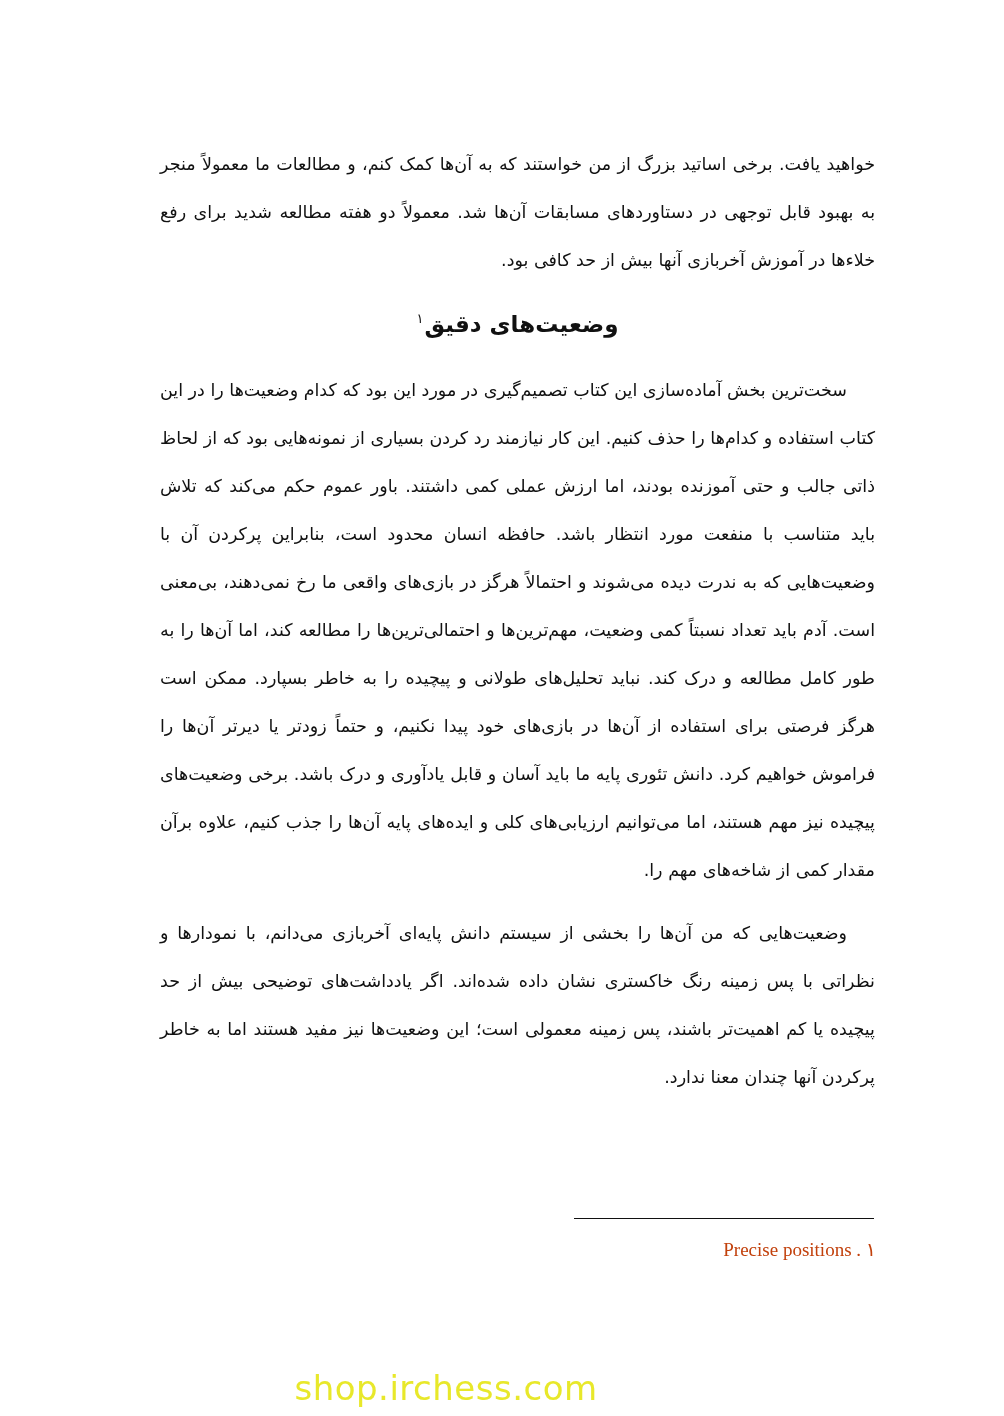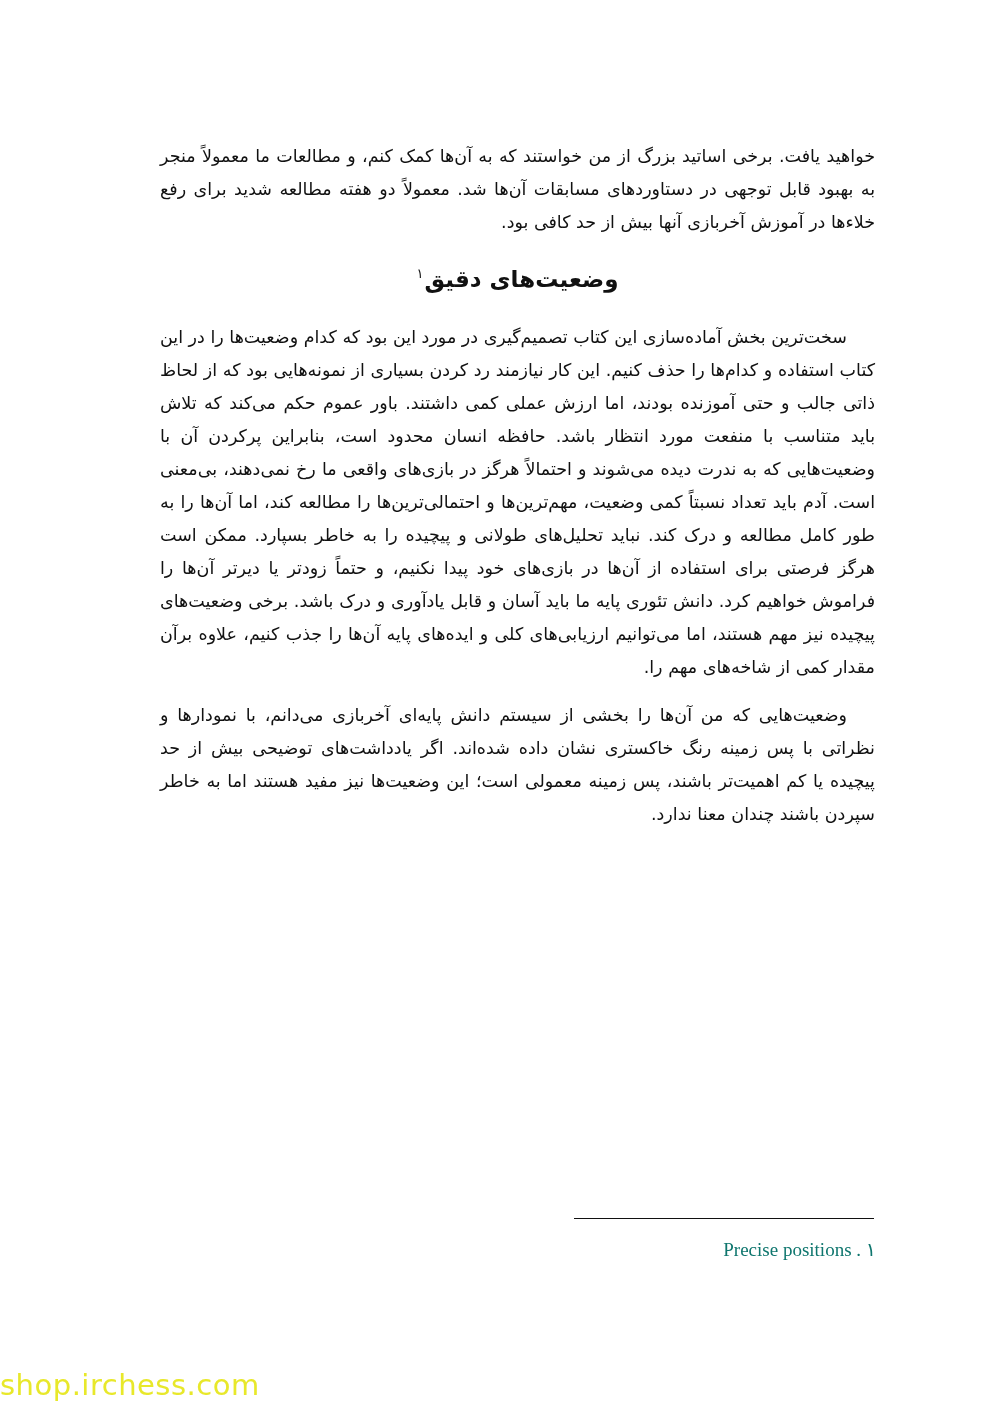--- a/index.html
+++ b/index.html
@@ -19,21 +19,21 @@
       position: absolute;
       left: 160px;
       top: 140px;
       width: 715px;
       direction: rtl;
       text-align: justify;
       text-align-last: right;
     }
     .para {
       font-size: 17.5px;
-      line-height: 33px;
+      line-height: 48px;
       margin: 0 0 15px 0;
     }
     .para.indent {
       text-indent: 28px;
     }
     .heading {
       font-family: "DejaVu Sans", sans-serif;
       font-weight: bold;
       font-size: 23px;
       text-align: left;
@@ -54,41 +54,42 @@
       width: 300px;
       height: 0;
       border-top: 1.6px solid #111;
     }
     .footnote {
       position: absolute;
       right: 128px;
       top: 1238px;
       font-family: "Liberation Serif", serif;
       font-size: 19px;
-      color: #0f766e;
+      color: #c2410c;
       direction: ltr;
       white-space: nowrap;
     }
     .watermark {
       position: absolute;
       left: 0;
       width: 892px;
       top: 1368px;
+      text-align: center;
       font-family: "DejaVu Sans", sans-serif;
-      font-size: 29px;
+      font-size: 34px;
       color: #e8e82a;
       letter-spacing: 0.5px;
     }
   </style>
 </head>
 <body>
 
 <div class="page">
   <p class="para">خواهید یافت. برخی اساتید بزرگ از من خواستند که به آن‌ها کمک کنم، و مطالعات ما معمولاً منجر به بهبود قابل توجهی در دستاوردهای مسابقات آن‌ها شد. معمولاً دو هفته مطالعه شدید برای رفع خلاءها در آموزش آخربازی آنها بیش از حد کافی بود.</p>
   <h2 class="heading"><span>وضعیت‌های دقیق</span><sup>۱</sup></h2>
   <p class="para indent">سخت‌ترین بخش آماده‌سازی این کتاب تصمیم‌گیری در مورد این بود که کدام وضعیت‌ها را در این کتاب استفاده و کدام‌ها را حذف کنیم. این کار نیازمند رد کردن بسیاری از نمونه‌هایی بود که از لحاظ ذاتی جالب و حتی آموزنده بودند، اما ارزش عملی کمی داشتند. باور عموم حکم می‌کند که تلاش باید متناسب با منفعت مورد انتظار باشد. حافظه انسان محدود است، بنابراین پرکردن آن با وضعیت‌هایی که به ندرت دیده می‌شوند و احتمالاً هرگز در بازی‌های واقعی ما رخ نمی‌دهند، بی‌معنی است. آدم باید تعداد نسبتاً کمی وضعیت، مهم‌ترین‌ها و احتمالی‌ترین‌ها را مطالعه کند، اما آن‌ها را به طور کامل مطالعه و درک کند. نباید تحلیل‌های طولانی و پیچیده را به خاطر بسپارد. ممکن است هرگز فرصتی برای استفاده از آن‌ها در بازی‌های خود پیدا نکنیم، و حتماً زودتر یا دیرتر آن‌ها را فراموش خواهیم کرد. دانش تئوری پایه ما باید آسان و قابل یادآوری و درک باشد. برخی وضعیت‌های پیچیده نیز مهم هستند، اما می‌توانیم ارزیابی‌های کلی و ایده‌های پایه آن‌ها را جذب کنیم، علاوه برآن مقدار کمی از شاخه‌های مهم را.</p>
-  <p class="para indent">وضعیت‌هایی که من آن‌ها را بخشی از سیستم دانش پایه‌ای آخربازی می‌دانم، با نمودارها و نظراتی با پس زمینه رنگ خاکستری نشان داده شده‌اند. اگر یادداشت‌های توضیحی بیش از حد پیچیده یا کم اهمیت‌تر باشند، پس زمینه معمولی است؛ این وضعیت‌ها نیز مفید هستند اما به خاطر سپردن باشند چندان معنا ندارد.</p>
+  <p class="para indent">وضعیت‌هایی که من آن‌ها را بخشی از سیستم دانش پایه‌ای آخربازی می‌دانم، با نمودارها و نظراتی با پس زمینه رنگ خاکستری نشان داده شده‌اند. اگر یادداشت‌های توضیحی بیش از حد پیچیده یا کم اهمیت‌تر باشند، پس زمینه معمولی است؛ این وضعیت‌ها نیز مفید هستند اما به خاطر پرکردن آنها چندان معنا ندارد.</p>
 </div>
 
 <div class="footnote-rule"></div>
 <div class="footnote">Precise positions . ۱</div>
 
 <div class="watermark">shop.irchess.com</div>
 
 </body></html>

